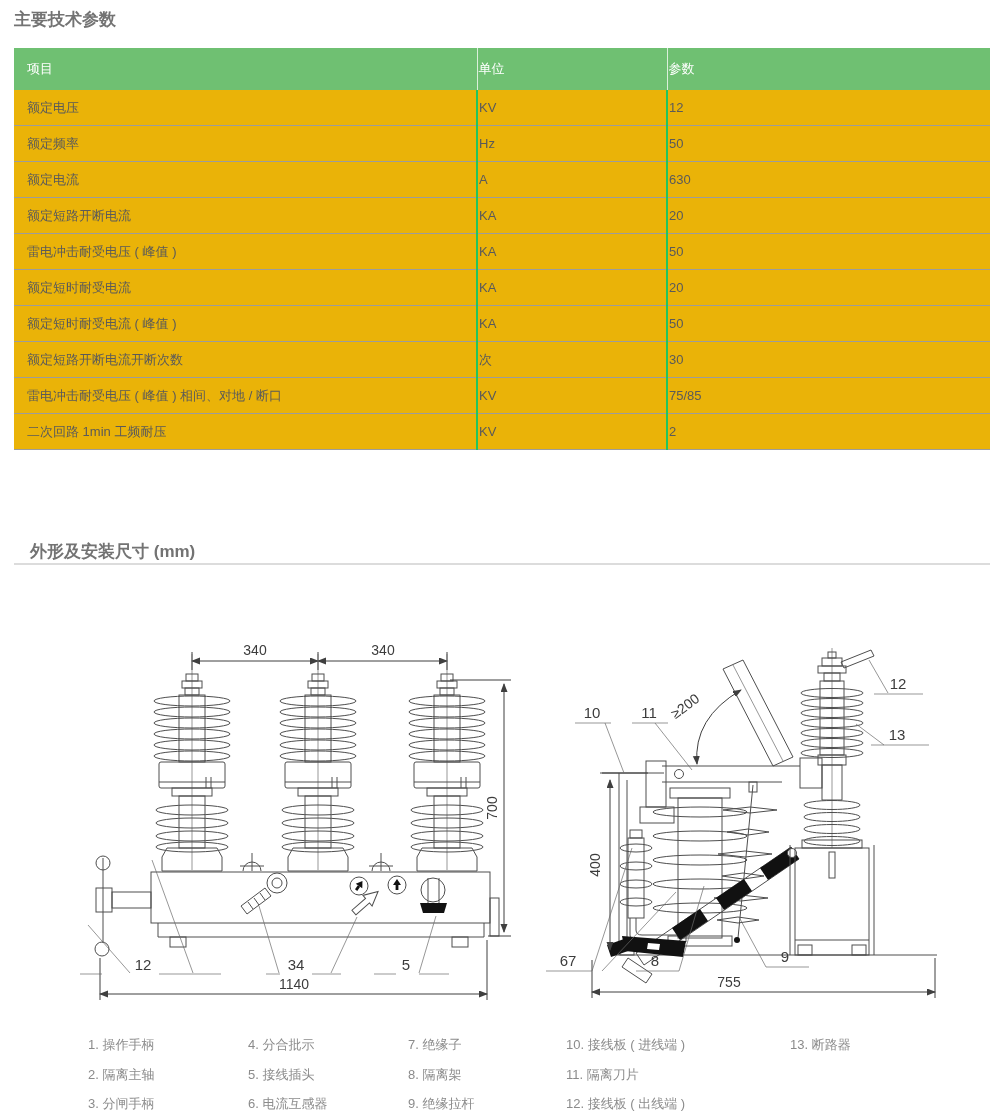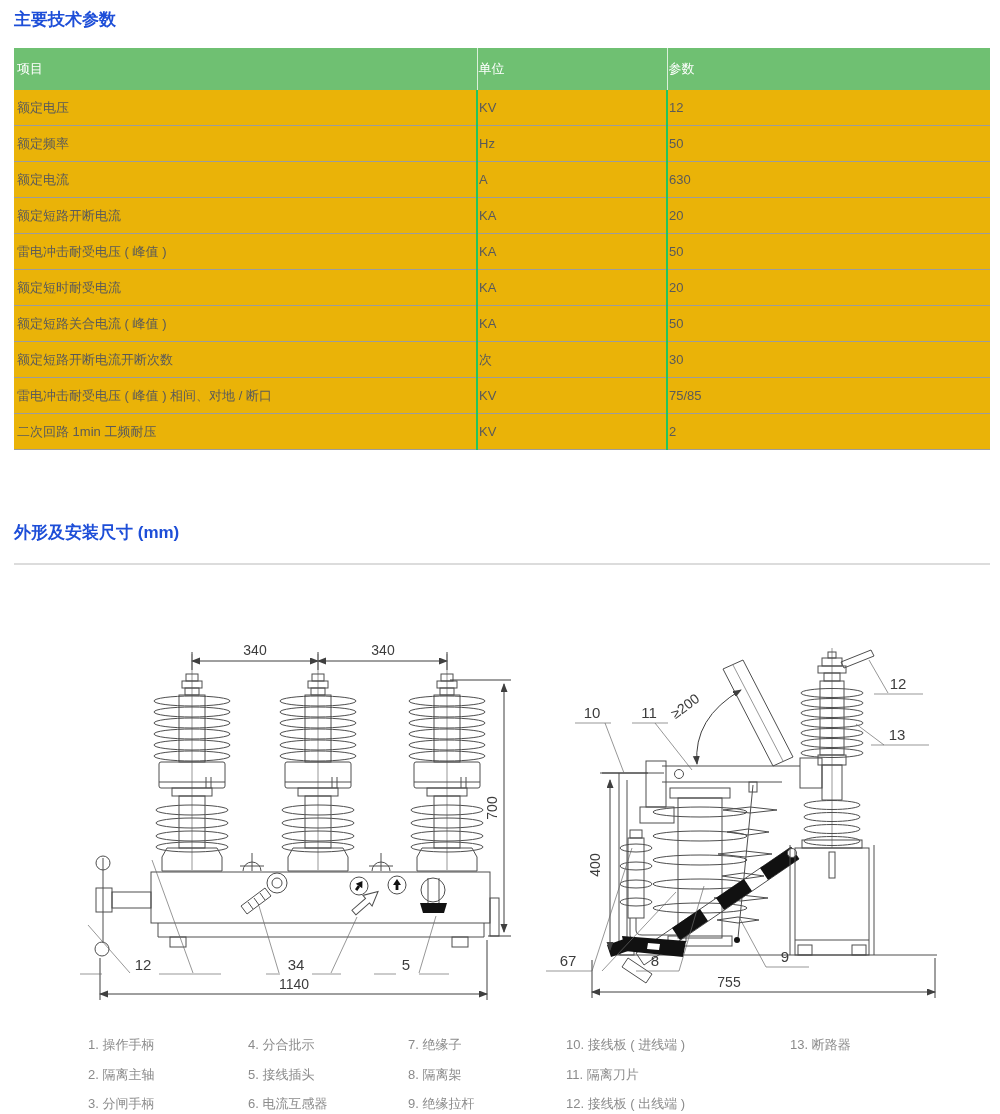--- a/index.html
+++ b/index.html
@@ -2,42 +2,42 @@
 <html><head>
 <meta charset="utf-8">
 <style>
   html,body{margin:0;padding:0;}
   body{
     width:1000px;height:1114px;position:relative;background:#ffffff;
     font-family:"Liberation Sans","DejaVu Sans",sans-serif;
     -webkit-font-smoothing:antialiased;
   }
   .sec-title{
-    position:absolute;left:14px;color:#1d4ed8;
+    position:absolute;left:14px;color:#737373;
     font-size:17px;font-weight:bold;white-space:nowrap;
   }
   #title1{top:8px;}
-  #title2{top:521px;}
+  #title2{top:540px;margin-left:16px;}
   .divider{
     position:absolute;left:14px;width:976px;top:563px;height:0;
     border-top:2px solid #dcdcdc;
   }
   table.params{
     position:absolute;left:14px;top:48px;width:976px;
     border-collapse:collapse;table-layout:fixed;
   }
   table.params th{
     background:#6fc072;color:#ffffff;font-weight:normal;
     font-size:13px;height:40px;
   }
   table.params td{
     height:33px;font-size:13px;color:#5a5a5a;
     border-bottom:1px solid #9c9c9c;background:#eab308;
   }
-  .c1{text-align:left;padding-left:3px;}
+  .c1{text-align:left;padding-left:13px;}
   .c2,.c3{text-align:left;}
   td.c2,td.c3{border-left:2px solid #22c55e;}
   th.c2,th.c3{border-left:1px solid rgba(255,255,255,.75);}
   #drawing{position:absolute;left:0;top:640px;}
   .ln{stroke:#4e4e4e;stroke-width:1;fill:none;}
   .thin{stroke:#6a6a6a;stroke-width:.7;fill:none;}
   .dimln{stroke:#3f3f3f;stroke-width:1;fill:none;}
   .blk{fill:#111;stroke:none;}
   text.dlabel{font-size:15px;fill:#3c3c3c;text-anchor:middle;}
   text.dim{font-size:14px;fill:#3c3c3c;text-anchor:middle;}
@@ -91,21 +91,21 @@
         <td class="c1">雷电冲击耐受电压 ( 峰值 )</td>
         <td class="c2">KA</td>
         <td class="c3">50</td>
       </tr>
     <tr>
         <td class="c1">额定短时耐受电流</td>
         <td class="c2">KA</td>
         <td class="c3">20</td>
       </tr>
     <tr>
-        <td class="c1">额定短路关合电流 ( 峰值 )</td>
+        <td class="c1">额定短时耐受电流 ( 峰值 )</td>
         <td class="c2">KA</td>
         <td class="c3">50</td>
       </tr>
     <tr>
         <td class="c1">额定短路开断电流开断次数</td>
         <td class="c2">次</td>
         <td class="c3">30</td>
       </tr>
     <tr>
         <td class="c1">雷电冲击耐受电压 ( 峰值 ) 相间、对地 / 断口</td>

